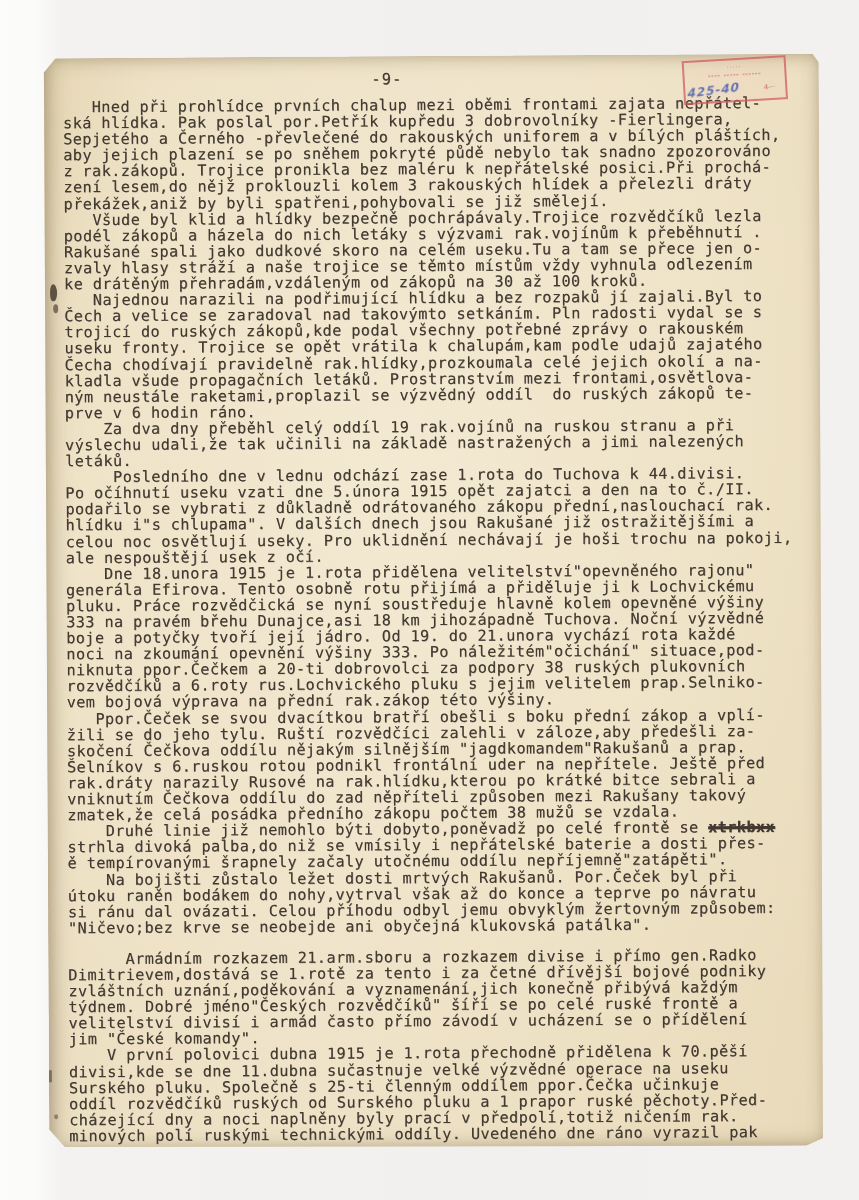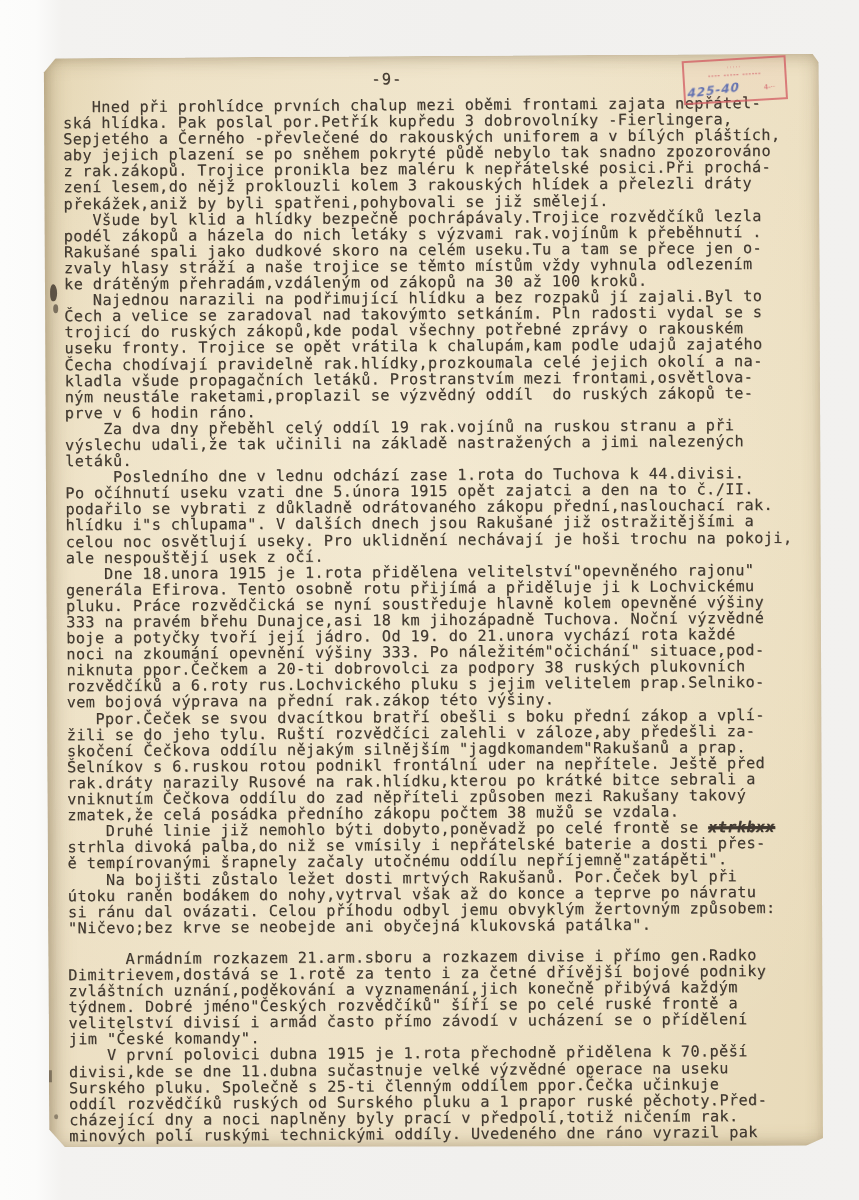--- a/index.html
+++ b/index.html
@@ -69,21 +69,20 @@
     margin: 0;
     white-space: pre;
   }
   .gap-before {
     margin-top: 15px !important;
   }
   .struck {
     font-weight: bold;
     text-decoration: line-through;
     text-decoration-thickness: 2.5px;
-    font-style: italic;
   }
 
   
   .stamp {
     position: absolute;
     top: 4px;
     right: 32px;
     width: 104px;
     height: 44px;
     border: 2px solid rgba(210,90,96,0.75);

